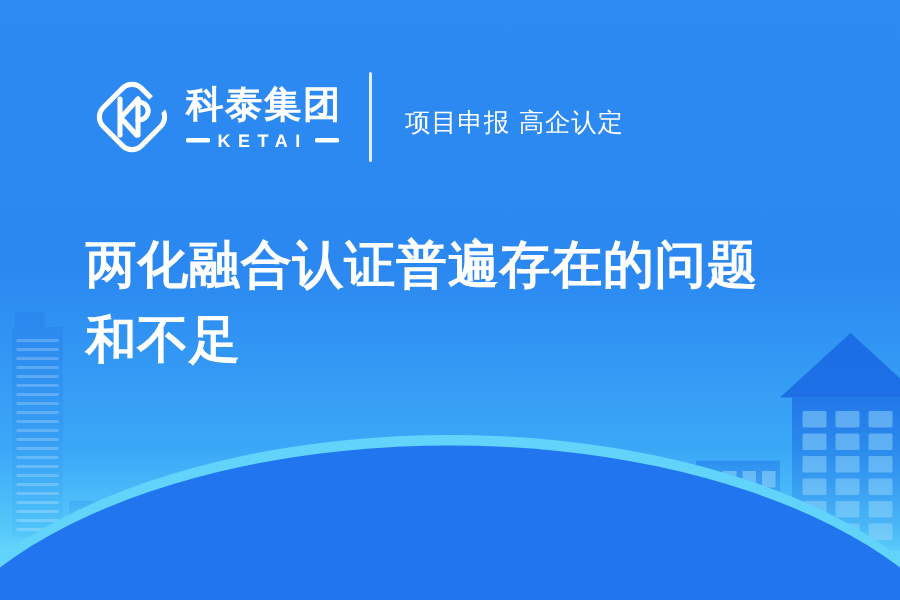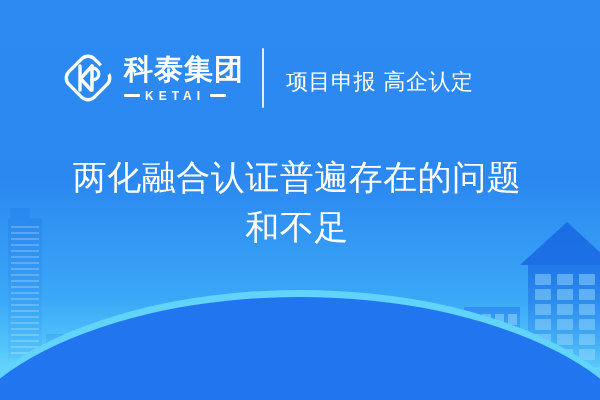--- a/index.html
+++ b/index.html
@@ -170,21 +170,21 @@
 
   .logo-text {
     margin-left: 8px;
     display: flex;
     flex-direction: column;
     justify-content: center;
     line-height: 1;
   }
   .logo-cn {
     color: #ffffff;
-    font-size: 29px;
+    font-size: 25px;
     font-weight: bold;
     letter-spacing: 1px;
     font-family: "DejaVu Sans", "Liberation Sans", sans-serif;
     white-space: nowrap;
     text-align: right;
   }
   .logo-en-row {
     display: flex;
     align-items: center;
     margin-top: 6px;
@@ -220,40 +220,39 @@
   }
   .slogan-main {
     color: #ffffff;
     font-size: 26px;
     letter-spacing: 1px;
     white-space: nowrap;
     font-family: "DejaVu Sans", "Liberation Sans", sans-serif;
   }
   .slogan-sub {
     color: #ffffff;
-    font-size: 22px;
+    font-size: 17px;
     margin-top: 7px;
     letter-spacing: 0.5px;
     white-space: nowrap;
     font-family: "DejaVu Serif", "Liberation Serif", serif;
   }
 
   
   .title {
     position: absolute;
     left: 57px;
     top: 152px;
     width: 480px;
     color: #ffffff;
     font-size: 34px;
-    font-weight: normal;
+    font-weight: bold;
     line-height: 50px;
     letter-spacing: 0.5px;
     font-family: "DejaVu Sans", "Liberation Sans", sans-serif;
-    text-align: center;
   }
 </style>
 </head>
 <body>
 
 <div id="banner">
 
   <div class="sky"></div>
 
   <div class="city">

